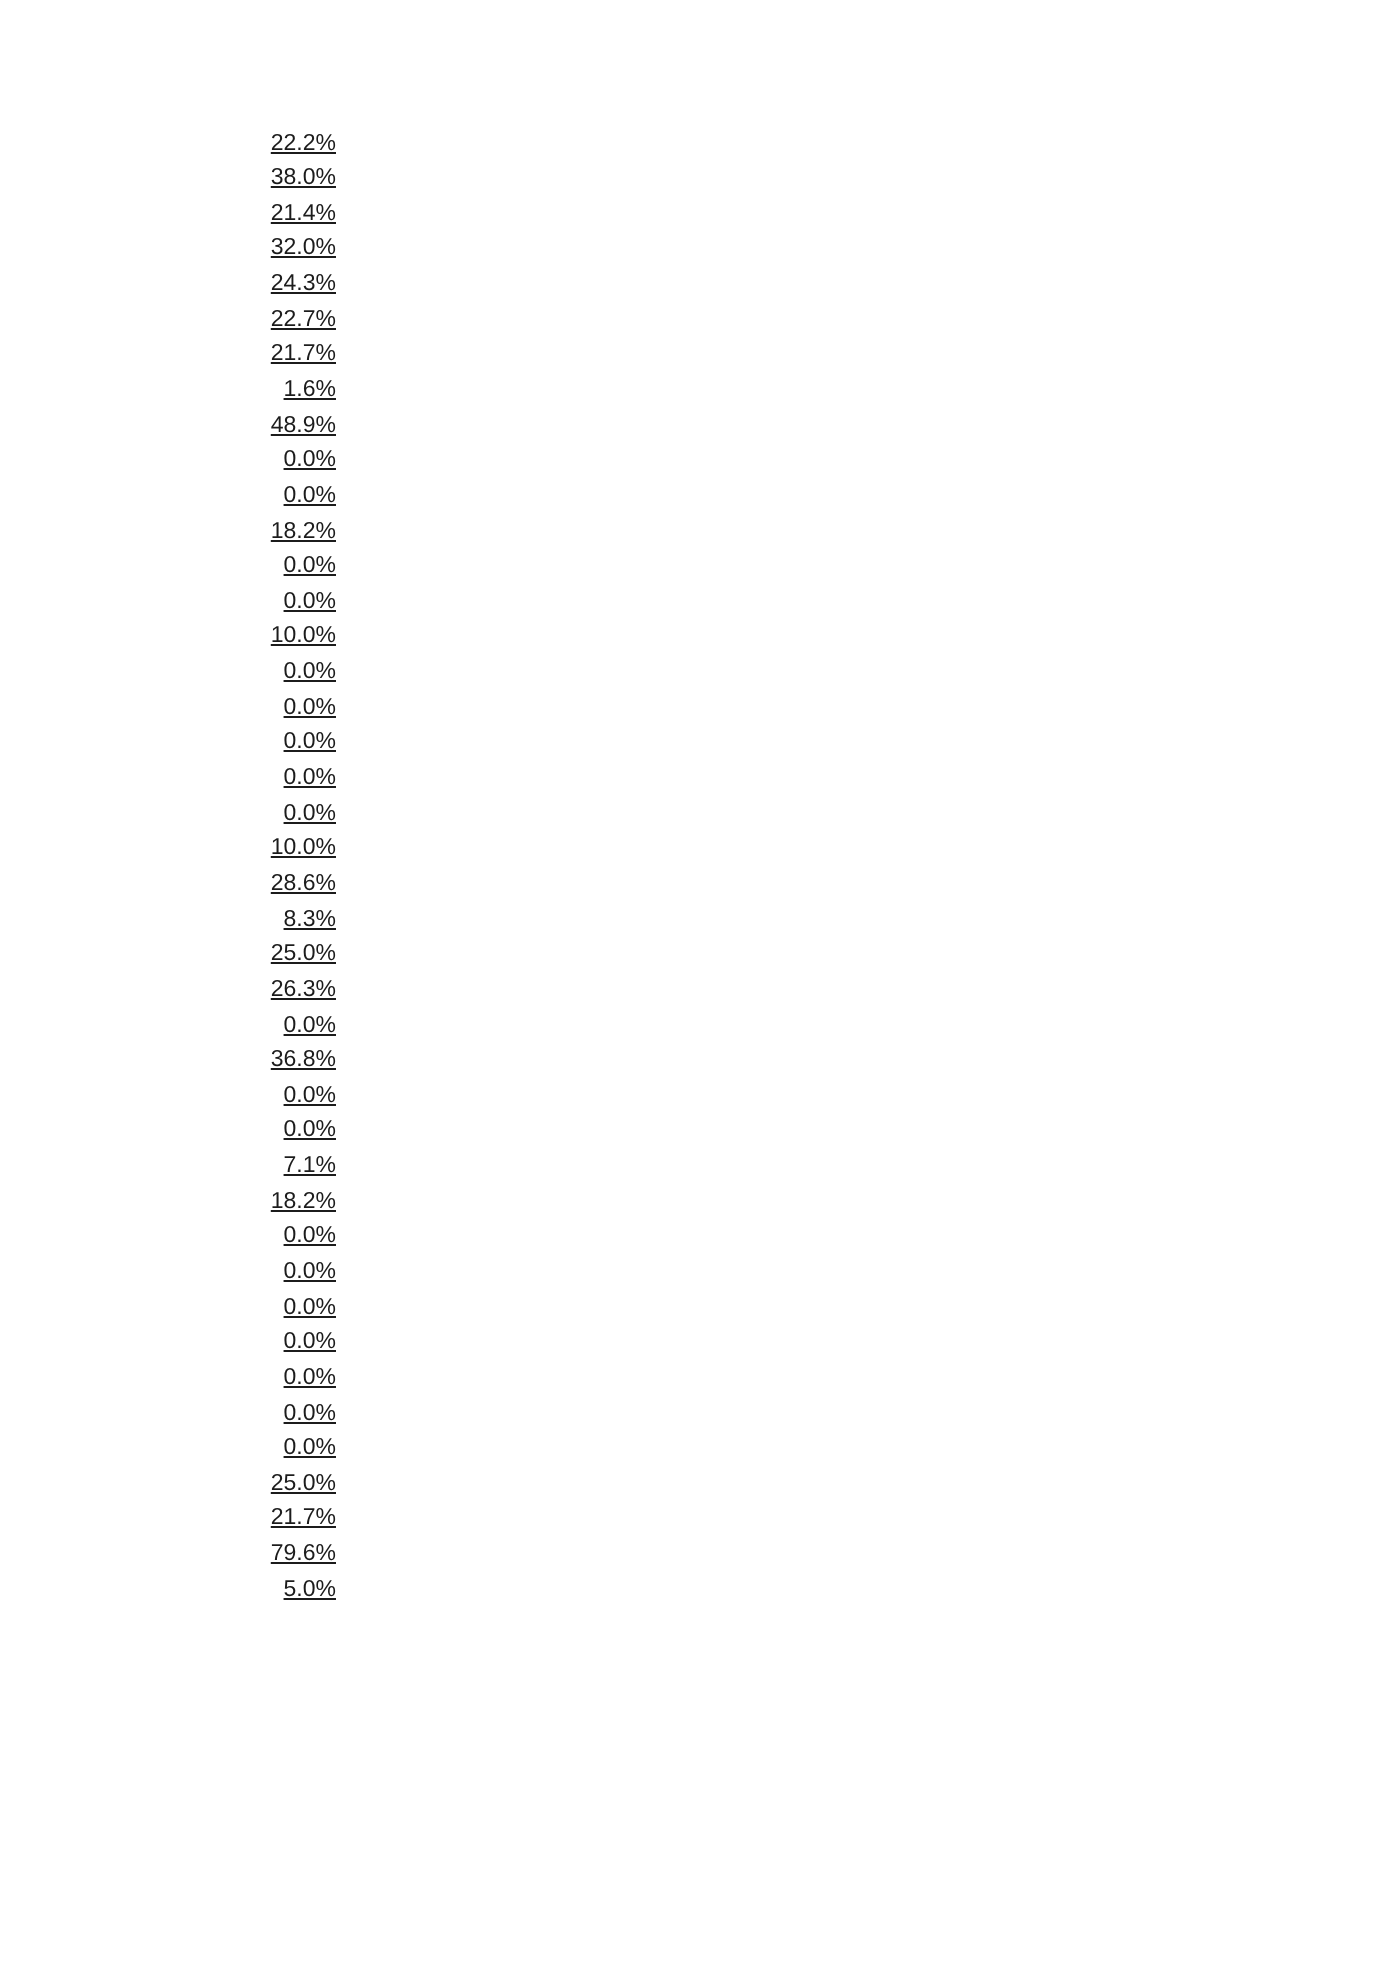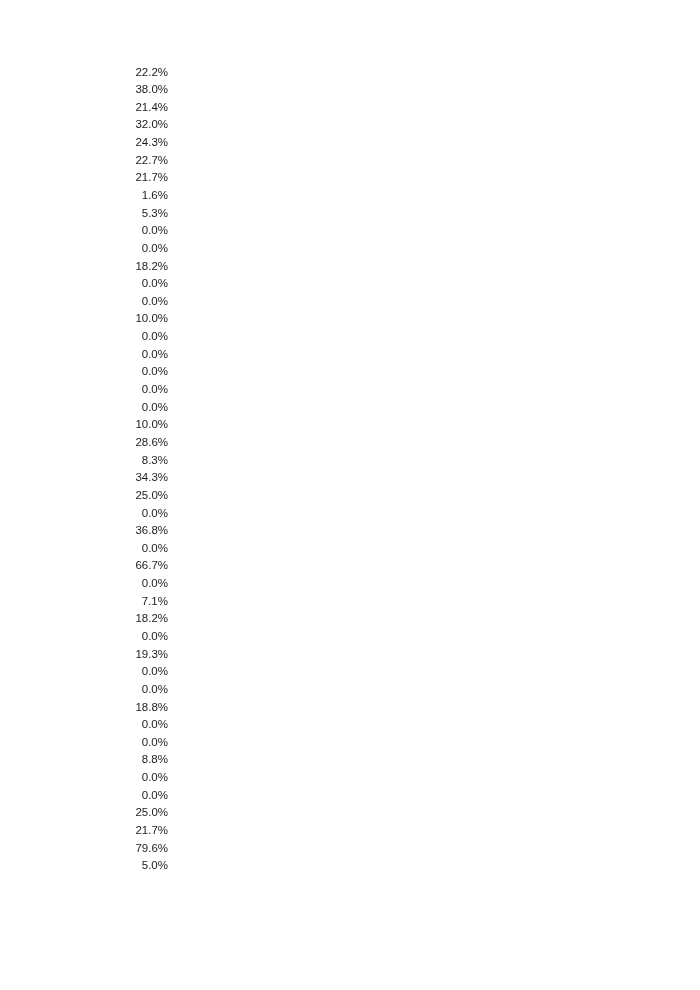--- a/index.html
+++ b/index.html
@@ -20,65 +20,62 @@
     left: 0;
     width: 168px;
   }
   .value-row {
     height: 17.65px;
     line-height: 17.65px;
     text-align: right;
     font-size: 11.5px;
     color: #1c1c1c;
     white-space: pre;
+    text-decoration: underline;
   }
 </style>
 </head>
 <body>
 
 <div class="values-column" id="values-column">
     <div class="value-row">22.2%</div>
     <div class="value-row">38.0%</div>
     <div class="value-row">21.4%</div>
     <div class="value-row">32.0%</div>
     <div class="value-row">24.3%</div>
     <div class="value-row">22.7%</div>
     <div class="value-row">21.7%</div>
     <div class="value-row">1.6%</div>
-    <div class="value-row">5.3%</div>
+    <div class="value-row">48.9%</div>
     <div class="value-row">0.0%</div>
     <div class="value-row">0.0%</div>
     <div class="value-row">18.2%</div>
     <div class="value-row">0.0%</div>
     <div class="value-row">0.0%</div>
     <div class="value-row">10.0%</div>
     <div class="value-row">0.0%</div>
     <div class="value-row">0.0%</div>
     <div class="value-row">0.0%</div>
     <div class="value-row">0.0%</div>
     <div class="value-row">0.0%</div>
     <div class="value-row">10.0%</div>
     <div class="value-row">28.6%</div>
     <div class="value-row">8.3%</div>
-    <div class="value-row">34.3%</div>
     <div class="value-row">25.0%</div>
+    <div class="value-row">26.3%</div>
     <div class="value-row">0.0%</div>
     <div class="value-row">36.8%</div>
     <div class="value-row">0.0%</div>
-    <div class="value-row">66.7%</div>
     <div class="value-row">0.0%</div>
     <div class="value-row">7.1%</div>
     <div class="value-row">18.2%</div>
     <div class="value-row">0.0%</div>
-    <div class="value-row">19.3%</div>
     <div class="value-row">0.0%</div>
     <div class="value-row">0.0%</div>
-    <div class="value-row">18.8%</div>
     <div class="value-row">0.0%</div>
     <div class="value-row">0.0%</div>
-    <div class="value-row">8.8%</div>
     <div class="value-row">0.0%</div>
     <div class="value-row">0.0%</div>
     <div class="value-row">25.0%</div>
     <div class="value-row">21.7%</div>
     <div class="value-row">79.6%</div>
     <div class="value-row">5.0%</div>
   </div>
 
 </body></html>

